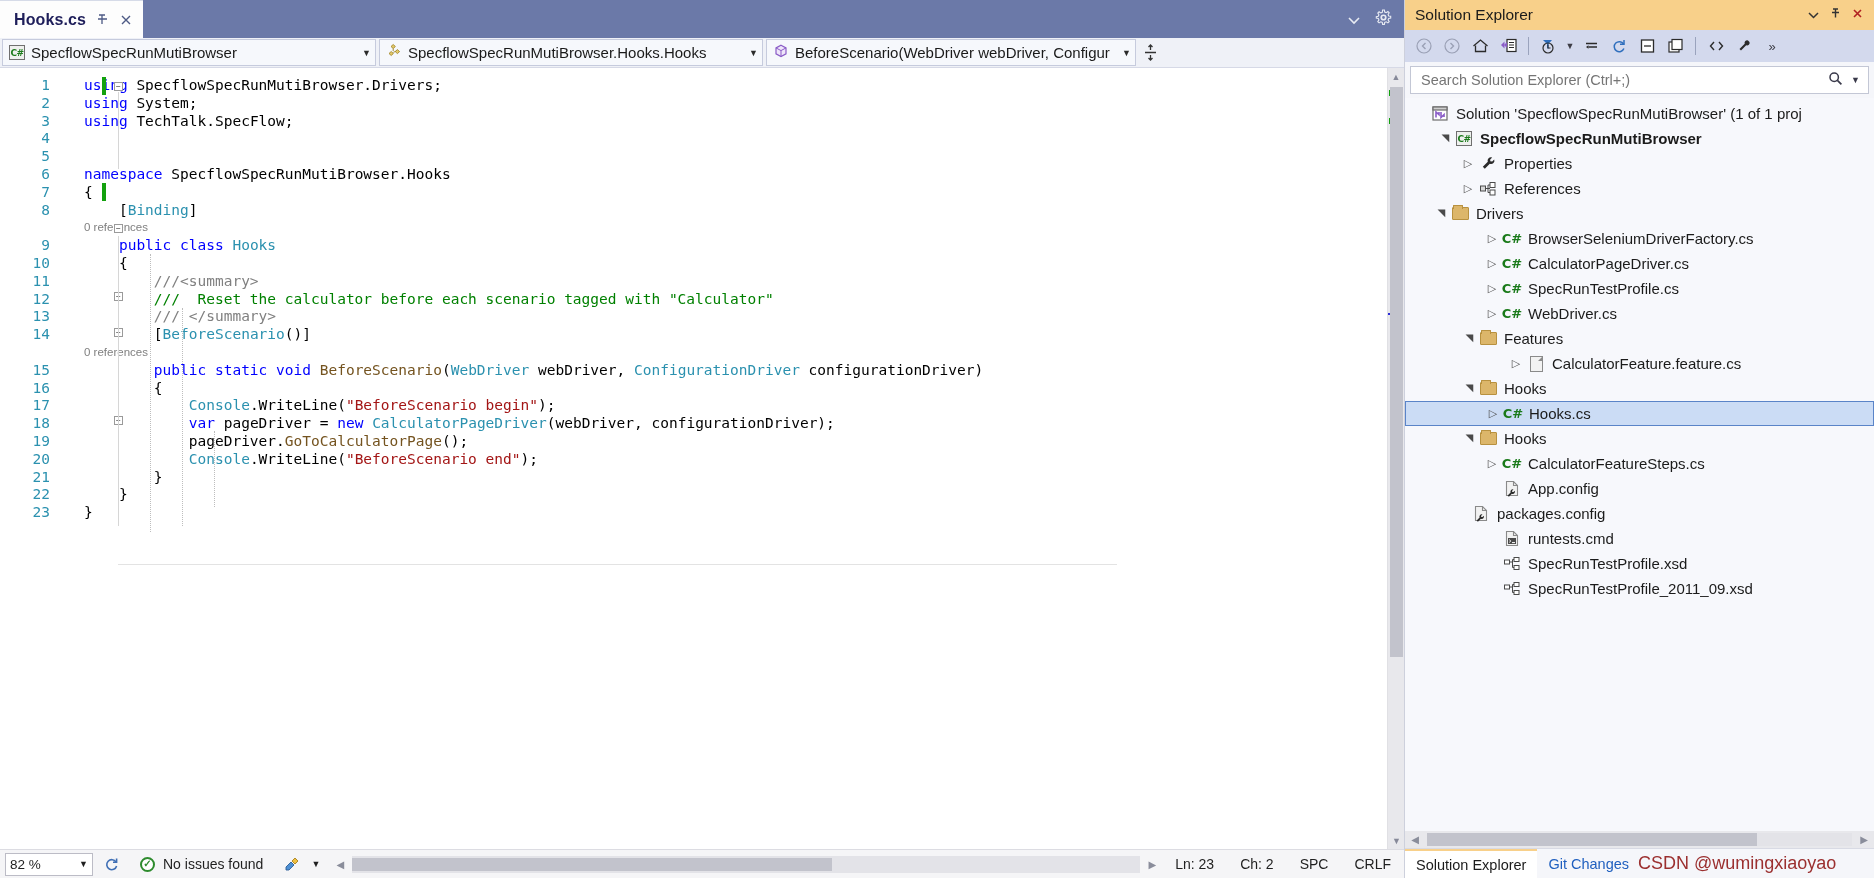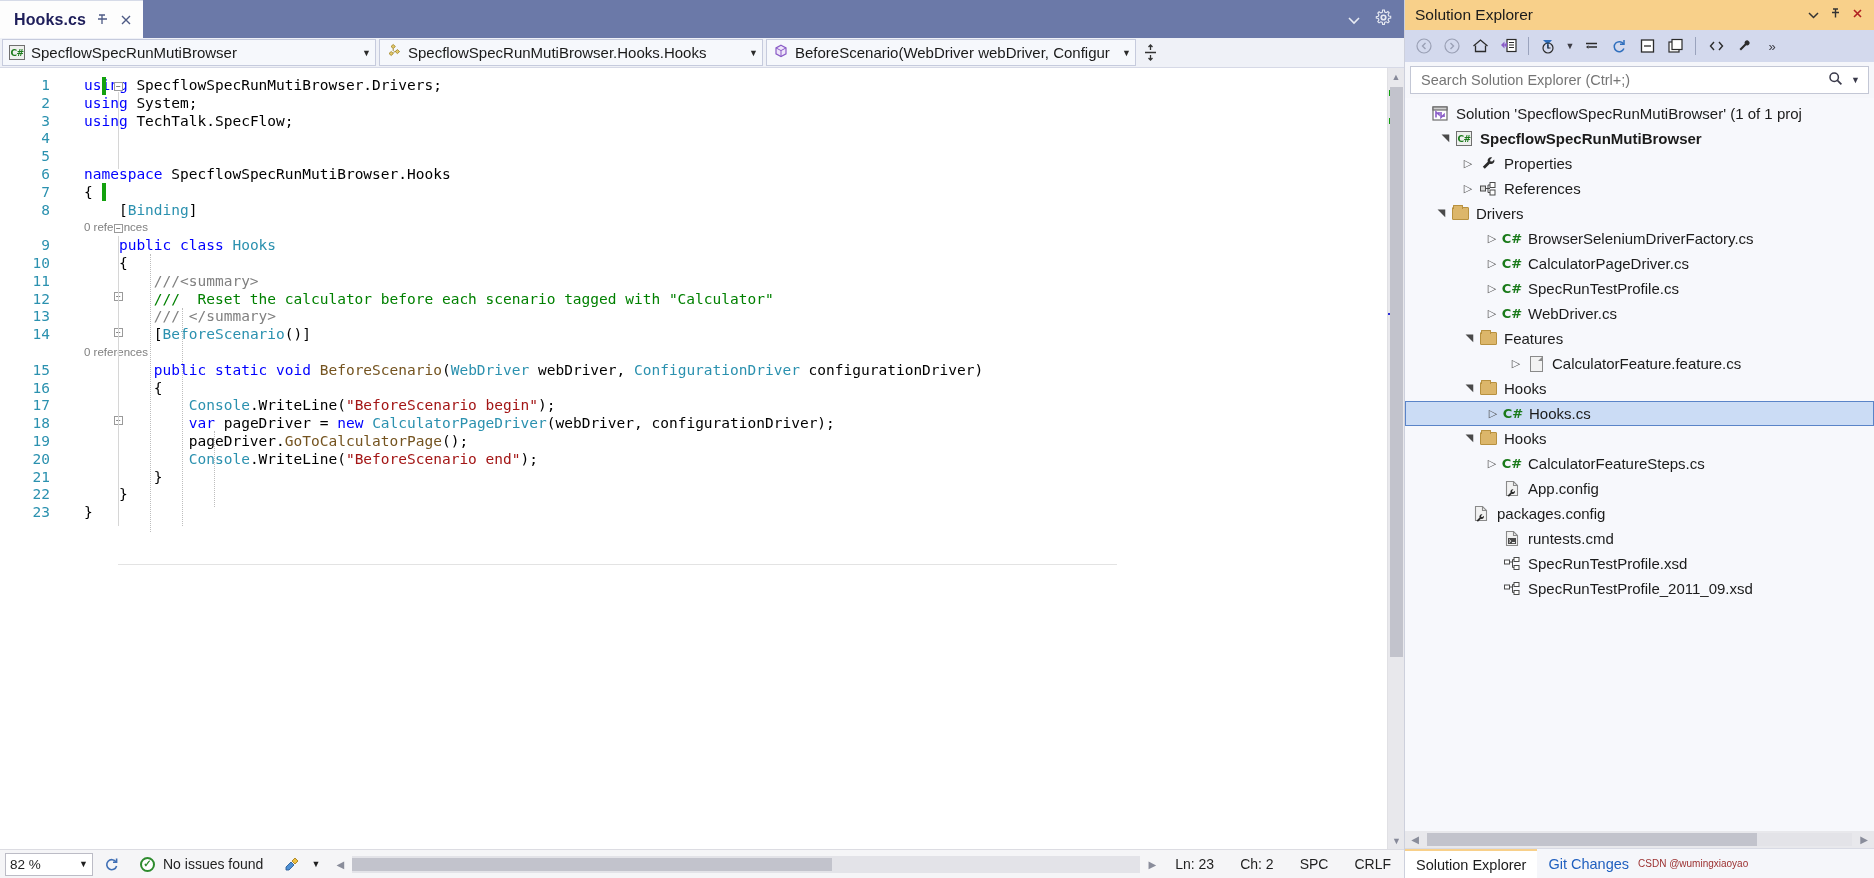--- a/index.html
+++ b/index.html
@@ -183,21 +183,21 @@
   .tnode.bold .lbl { font-weight:bold; }
 
   .se-hscroll { height:17px; background:#e8e8ec; display:flex; align-items:center; flex:0 0 17px; }
   .se-hs-track { flex:1; height:13px; background:#e3e3e8; position:relative; margin:0 2px; }
   .se-hs-thumb { position:absolute; left:0; top:0; height:13px; width:330px; background:#c2c3cc; }
   .se-tabs { height:30px; background:#f5f6fa; display:flex; align-items:stretch; flex:0 0 30px;
              border-top:1px solid #d8dae4; }
   .se-tab { display:flex; align-items:center; padding:0 11px; font-size:14.5px; color:#1b1b1b; }
   .se-tab.active { background:#ffffff; border-top:2px solid #f8d08a; }
   .se-tab.link { color:#1f5fbf; }
-  .watermark { color:#9b2f2f; font-size:10px; padding-left:9px; white-space:nowrap; }
+  .watermark { color:#9b2f2f; font-size:18px; padding-left:9px; white-space:nowrap; }
   .wm-wrap { display:flex; align-items:center; }
 
   
   .cs-badge {
     width:16px; height:15px; border:1px solid #6f6f6f; background:#eef0ee;
     color:#1a7a1a; font-size:9px; font-weight:bold; display:flex;
     align-items:center; justify-content:center; font-family:"DejaVu Sans", sans-serif;
     letter-spacing:-.5px;
   }
   .cs-text { color:#1a7a1a; font-size:13px; font-weight:bold; font-family:"DejaVu Sans", sans-serif; }

